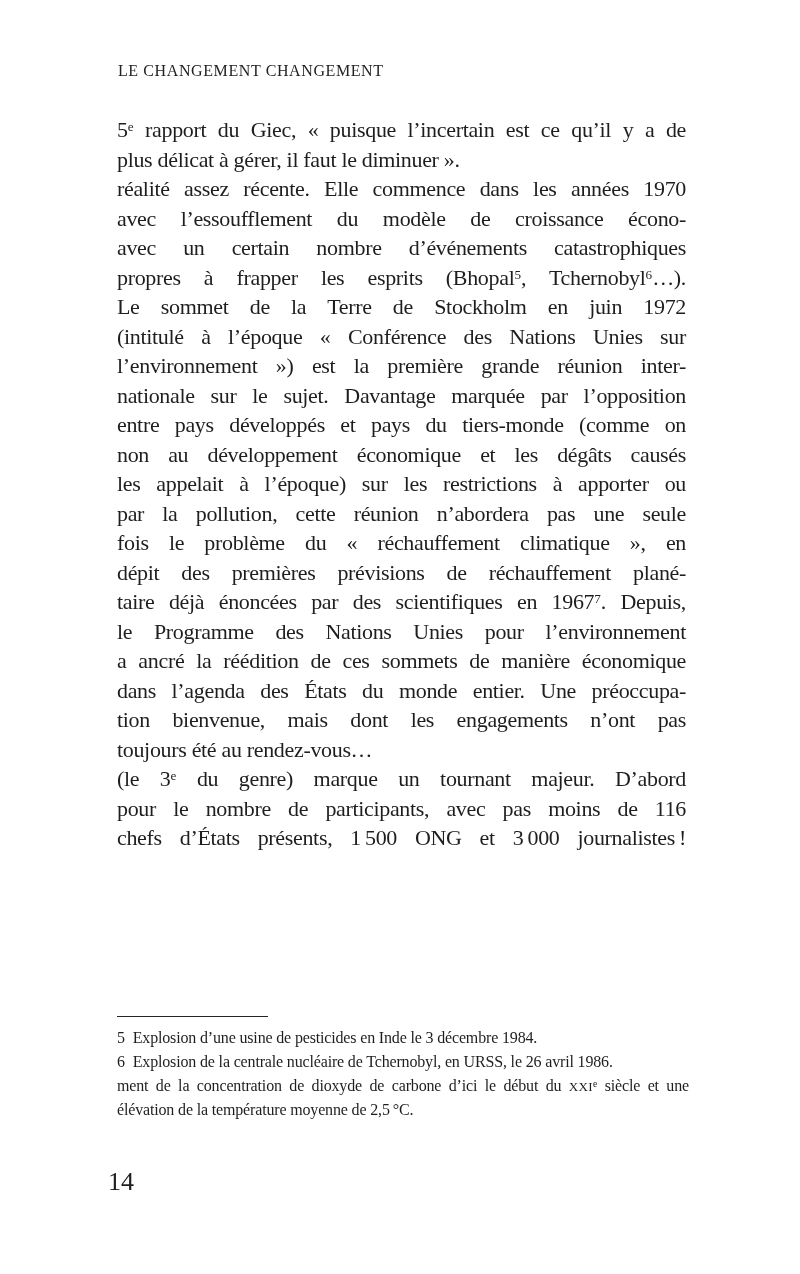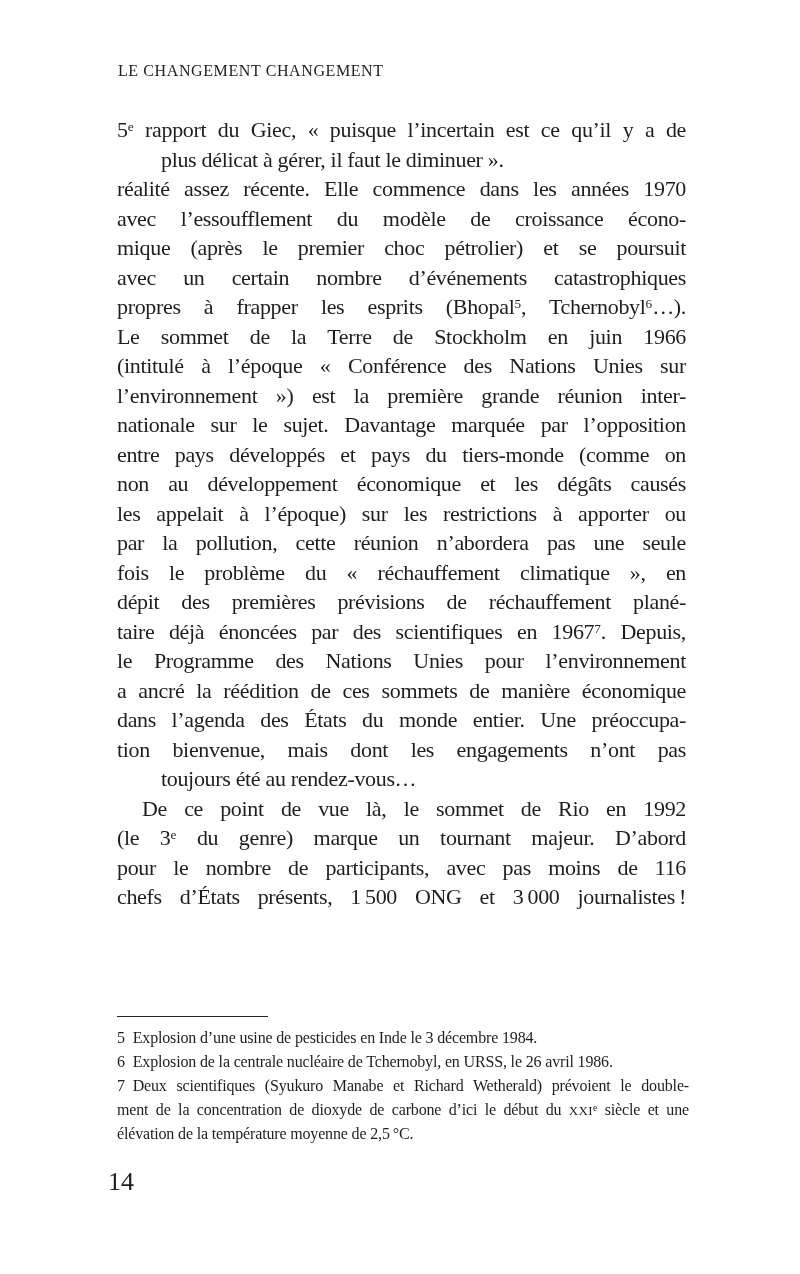--- a/index.html
+++ b/index.html
@@ -25,21 +25,21 @@
   .body-text{
     position:absolute;left:117px;top:115px;width:569px;
     font-size:22px;line-height:29.5px;letter-spacing:-0.015em;
   }
   .line{
     text-align:justify;
     text-align-last:justify;
     height:29.5px;
     white-space:normal;
   }
-  .line.ll{text-align-last:left;margin-left:44px;}
+  .line.ll{text-align-last:left;}
   .line.ind{text-indent:25px;}
   .sup{
     font-size:0.6em;
     position:relative;top:-0.45em;
     line-height:0;
     letter-spacing:0;
   }
   .sc{
     font-size:0.82em;
     text-transform:uppercase;
@@ -70,50 +70,47 @@
 
 <div class="page">
 
   <div class="running-header">LE CHANGEMENT CHANGEMENT</div>
 
   <div class="body-text">
       <div class="line">5<span class="sup">e</span> rapport du Giec, « puisque l’incertain est ce qu’il y a de</div>
       <div class="line ll">plus délicat à gérer, il faut le diminuer ».</div>
       <div class="line">réalité assez récente. Elle commence dans les années 1970</div>
       <div class="line">avec l’essoufflement du modèle de croissance écono-</div>
-      <div class="line">mique (après le premier choc pétrolier) et se poursuit</div>
       <div class="line">avec un certain nombre d’événements catastrophiques</div>
       <div class="line">propres à frapper les esprits (Bhopal<span class="sup">5</span>, Tchernobyl<span class="sup">6</span>…).</div>
-      <div class="line">Le sommet de la Terre de Stockholm en juin 1966</div>
+      <div class="line">Le sommet de la Terre de Stockholm en juin 1972</div>
       <div class="line">(intitulé à l’époque « Conférence des Nations Unies sur</div>
       <div class="line">l’environnement ») est la première grande réunion inter-</div>
       <div class="line">nationale sur le sujet. Davantage marquée par l’opposition</div>
       <div class="line">entre pays développés et pays du tiers-monde (comme on</div>
       <div class="line">non au développement économique et les dégâts causés</div>
       <div class="line">les appelait à l’époque) sur les restrictions à apporter ou</div>
       <div class="line">par la pollution, cette réunion n’abordera pas une seule</div>
       <div class="line">fois le problème du « réchauffement climatique », en</div>
       <div class="line">dépit des premières prévisions de réchauffement plané-</div>
       <div class="line">taire déjà énoncées par des scientifiques en 1967<span class="sup">7</span>. Depuis,</div>
       <div class="line">le Programme des Nations Unies pour l’environnement</div>
       <div class="line">a ancré la réédition de ces sommets de manière économique</div>
       <div class="line">dans l’agenda des États du monde entier. Une préoccupa-</div>
       <div class="line">tion bienvenue, mais dont les engagements n’ont pas</div>
       <div class="line ll">toujours été au rendez-vous…</div>
-      <div class="line ind">De ce point de vue là, le sommet de Rio en 1992</div>
       <div class="line">(le 3<span class="sup">e</span> du genre) marque un tournant majeur. D’abord</div>
       <div class="line">pour le nombre de participants, avec pas moins de 116</div>
       <div class="line">chefs d’États présents, 1 500 ONG et 3 000 journalistes !</div>
     </div>
 
   <div class="fn-rule"></div>
 
   <div class="footnotes">
       <div class="fn-line ll">5 Explosion d’une usine de pesticides en Inde le 3 décembre 1984.</div>
       <div class="fn-line ll">6 Explosion de la centrale nucléaire de Tchernobyl, en URSS, le 26 avril 1986.</div>
-      <div class="fn-line">7 Deux scientifiques (Syukuro Manabe et Richard Wetherald) prévoient le double-</div>
       <div class="fn-line">ment de la concentration de dioxyde de carbone d’ici le début du <span class="sc">xxi</span><span class="sup">e</span> siècle et une</div>
       <div class="fn-line ll">élévation de la température moyenne de 2,5 °C.</div>
     </div>
 
   <div class="page-number">14</div>
 
 </div>
 
 </body></html>

